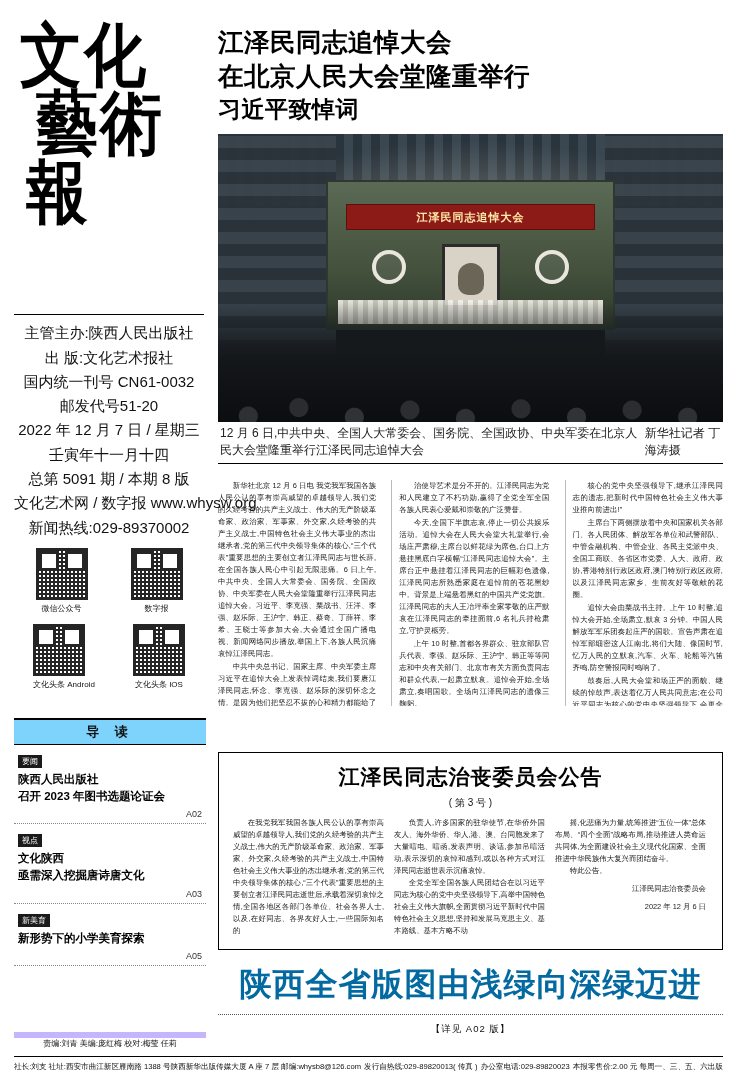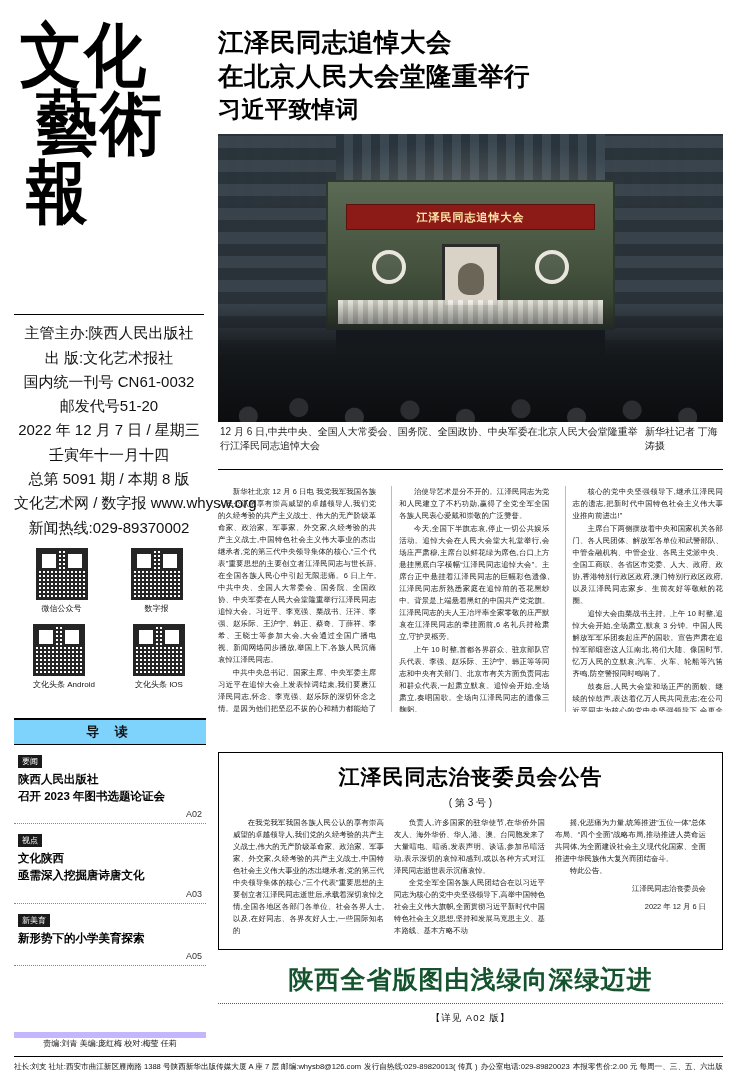--- a/index.html
+++ b/index.html
@@ -230,23 +230,23 @@
       radial-gradient(circle at 44% 86%, #232528 0 7px, transparent 8px),
       radial-gradient(circle at 55% 93%, #26282b 0 7px, transparent 8px),
       radial-gradient(circle at 66% 86%, #232528 0 7px, transparent 8px),
       radial-gradient(circle at 77% 93%, #26282b 0 7px, transparent 8px),
       radial-gradient(circle at 88% 86%, #232528 0 7px, transparent 8px);
     opacity: .95;
   }
   .photo-caption {
     display: flex; justify-content: space-between;
     font-family: "Liberation Sans", sans-serif;
-    font-size: 10px;
+    font-size: 12px;
     color: #222;
-    padding: 3px 2px 16px 2px;
+    padding: 3px 2px 4px 2px;
     border-bottom: 1px solid #000;
   }
 
   
   .article {
     margin-top: 16px;
     display: flex;
     gap: 15px;
     height: 226px;
     overflow: hidden;
@@ -301,23 +301,23 @@
   
   .bottom-head {
     position: absolute;
     left: 218px; top: 963px;
     width: 505px;
     text-align: center;
   }
   .bottom-head .t {
     font-family: "DejaVu Serif", serif;
     font-weight: bold;
-    font-size: 25px;
+    font-size: 32px;
     letter-spacing: 1px;
-    color: #14532d;
+    color: #0369a1;
   }
   .bottom-head .dots {
     margin-top: 7px;
     border-top: 1px dotted #555;
     position: relative;
     height: 1px;
   }
   .bottom-head .ref {
     display: inline-block;
     margin-top: 8px;

